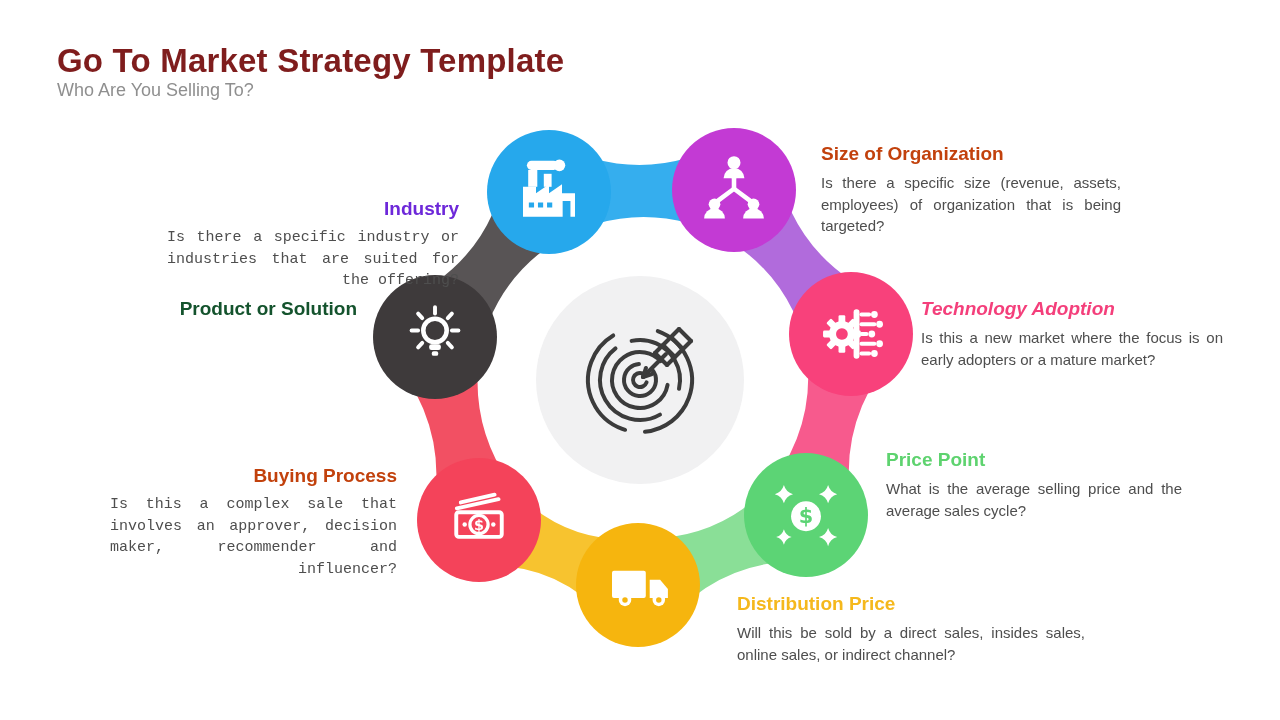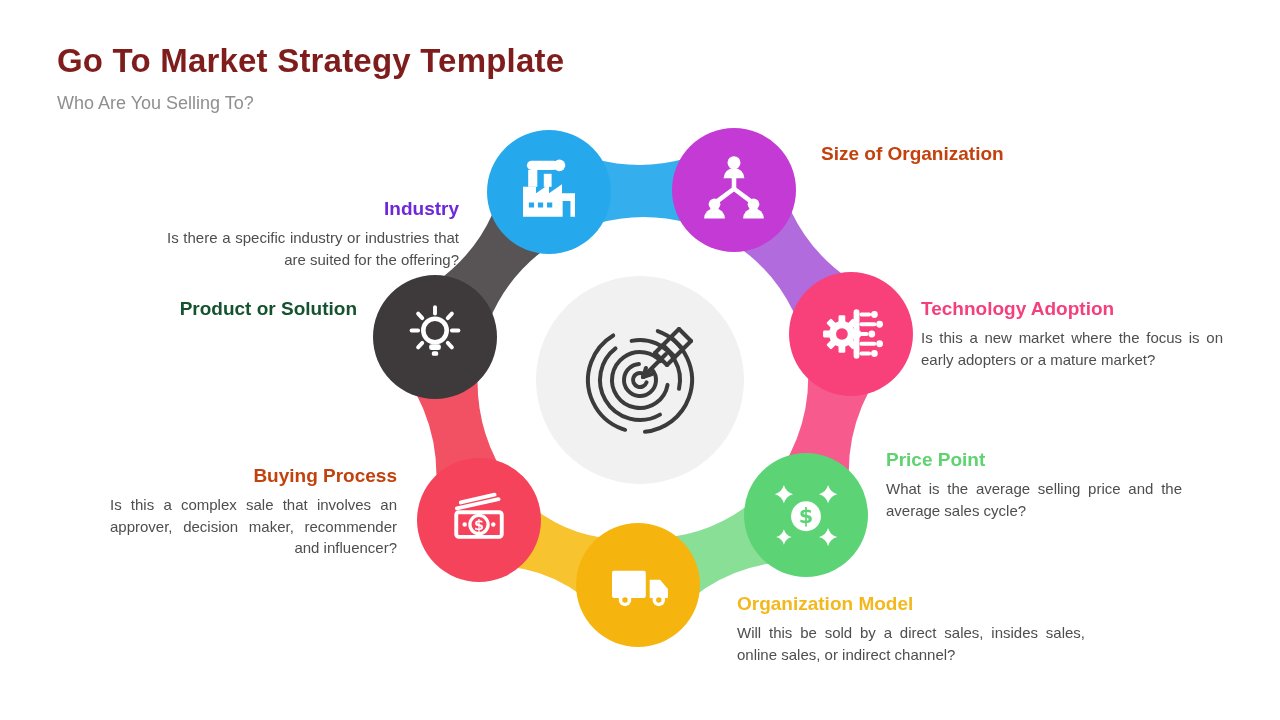--- a/index.html
+++ b/index.html
@@ -1,29 +1,29 @@
 <!DOCTYPE html>
 <html><head>
 <meta charset="utf-8">
 <style>
   * { margin: 0; padding: 0; box-sizing: border-box; }
   html, body { width: 1280px; height: 720px; background: #ffffff; overflow: hidden; }
   body { font-family: "Liberation Sans", "DejaVu Sans", sans-serif; position: relative; }
 
   .slide-header { position: absolute; left: 57px; top: 42px; }
   .slide-title { font-size: 33px; font-weight: bold; color: #7f1d1d; letter-spacing: 0.2px; }
-  .slide-subtitle { font-size: 18px; color: #8f8f8f; margin-top: 13px; }
+  .slide-subtitle { font-size: 18px; color: #8f8f8f; }
 
   #diagram-svg { position: absolute; left: 0; top: 0; }
 
   .callout { position: absolute; }
   .callout h3 { font-size: 19px; font-weight: bold; margin: 0 0 7px 0; }
   .callout p { font-size: 15px; line-height: 21.5px; color: #4e4e4e; margin: 0; }
   .callout.align-right { text-align: right; }
-  .callout.align-right p { text-align: justify; text-align-last: right; }
+  .callout.align-right p { text-align: justify; text-align-last: right; font-family: Liberation Mono, monospace; }
   .callout.align-left { text-align: left; }
   .callout.align-left p { text-align: justify; text-align-last: left; }
 
   .icon-white { fill: #ffffff; }
 </style>
 </head>
 <body>
 
 <header class="slide-header">
   <div class="slide-title">Go To Market Strategy Template</div>
@@ -178,34 +178,35 @@
   </g>
 </svg>
 
 <div class="callout align-right" style="right:821px; top:153px; width:292px">
   <h3 style="color: #6d28d9; margin-top: 45px;">Industry</h3>
   <p>Is there a specific industry or industries that are suited for the offering?</p>
 </div>
 
 <div class="callout align-left" style="left:821px; top:143px; width:300px">
   <h3 style="color: #c2410c;">Size of Organization</h3>
+  <p>Is there a specific size (revenue, assets, employees) of organization that is being targeted?</p>
 </div>
 
 <div class="callout align-left" style="left:921px; top:298px; width:302px">
-  <h3 style="color: rgb(244, 63, 123);">Technology Adoption</h3>
+  <h3 style="color: rgb(244, 63, 123); font-style: italic;">Technology Adoption</h3>
   <p>Is this a new market where the focus is on early adopters or a mature market?</p>
 </div>
 
 <div class="callout align-left" style="left:886px; top:449px; width:296px">
   <h3 style="color: rgb(94, 211, 111);">Price Point</h3>
   <p>What is the average selling price and the average sales cycle?</p>
 </div>
 
 <div class="callout align-left" style="left:737px; top:593px; width:348px">
-  <h3 style="color: rgb(245, 184, 28);">Organization Model</h3>
+  <h3 style="color: rgb(245, 184, 28);">Distribution Price</h3>
   <p>Will this be sold by a direct sales, insides sales, online sales, or indirect channel?</p>
 </div>
 
 <div class="callout align-right" style="right:883px; top:465px; width:287px">
   <h3 style="color: #c2410c;">Buying Process</h3>
   <p>Is this a complex sale that involves an approver, decision maker, recommender and influencer?</p>
 </div>
 
 <div class="callout align-right" style="right:923px; top:298px; width:255px">
   <h3 style="color: #14532d;">Product or Solution</h3>

